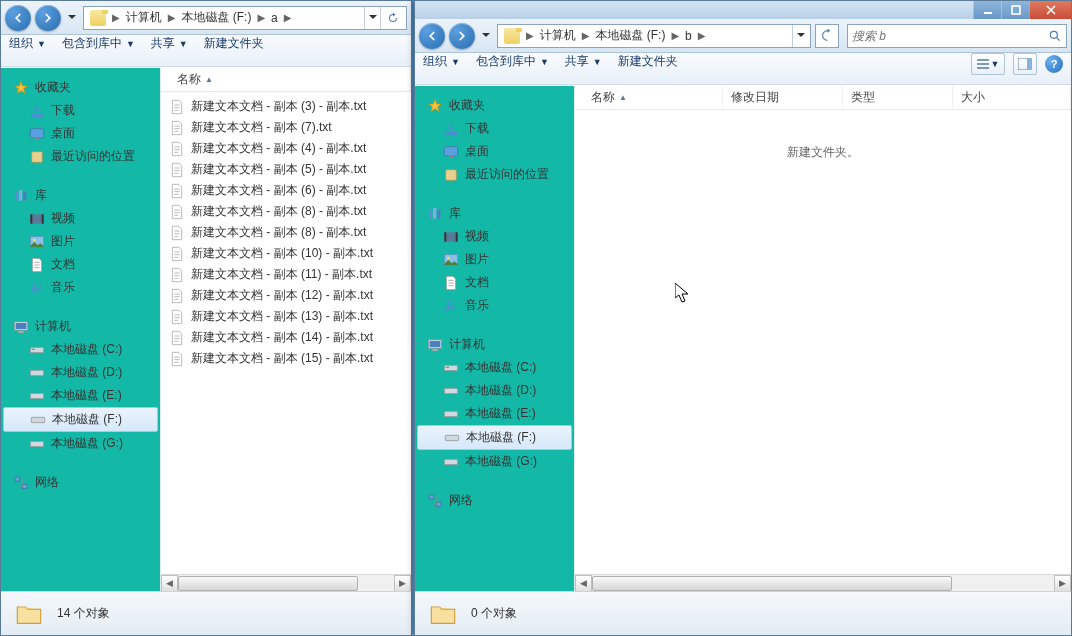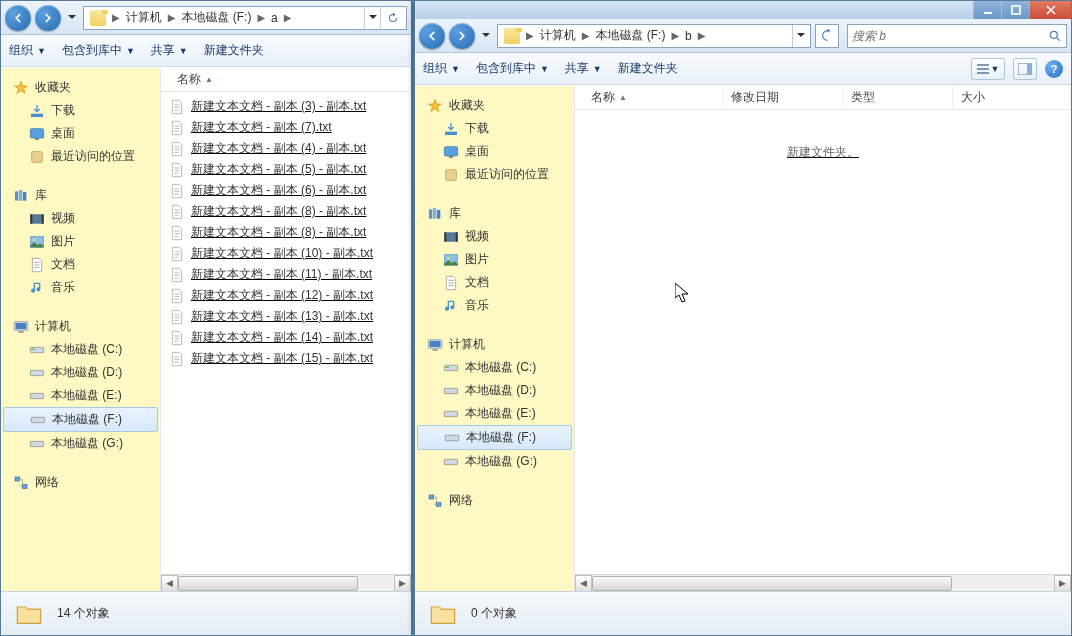--- a/index.html
+++ b/index.html
@@ -22,39 +22,39 @@
 .addr-icon { width: 16px; height: 16px; background: linear-gradient(#f8e8a0, #f0d060); border-radius: 2px; margin: 0 4px; position: relative; }
 .addr-icon::before { content:""; position:absolute; top:0; right:-2px; width:6px; height:4px; background:#f0d060; border-radius:1px; }
 .breadcrumb { display: flex; align-items: center; flex: 1; overflow: hidden; }
 .crumb { padding: 0 4px; color: #333; cursor: default; white-space: nowrap; }
 .crumb-sep { color: #666; padding: 0 2px; font-size: 10px; }
 .addr-drop { width: 16px; height: 22px; border-left: 1px solid #c0d0e0; display: flex; align-items: center; justify-content: center; }
 .refresh { width: 24px; height: 22px; border-left: 1px solid #c0d0e0; display:flex; align-items:center; justify-content:center; }
 .search-box { width: 220px; height: 24px; background: #fff; border: 1px solid #8aa4be; display: flex; align-items: center; padding: 0 4px; margin-left: 4px; }
 .search-box input { border: none; outline: none; flex: 1; color: #b91c1c; font-style: italic; background: transparent; }
 .search-icon { width: 14px; height: 14px; color: #4a7ab0; }
-.toolbar { height: 32px; background: linear-gradient(#f8fbfe, #e8f0f8); border-bottom: 1px solid #d0dce8; display: flex; align-items: center; padding: 0 8px; gap: 16px; }
+.toolbar { height: 32px; background: linear-gradient(#f8fbfe, #e8f0f8); border-bottom: 1px solid #d0dce8; display: flex; align-items: flex-start; padding: 0 8px; gap: 16px; }
 .tool-item { display: flex; align-items: center; gap: 4px; color: #1a3a6a; cursor: default; }
 .tool-drop { font-size: 9px; color: #1a3a6a; }
 .toolbar-right { margin-left: auto; display: flex; align-items: center; gap: 8px; }
 .view-btn { width: 34px; height: 22px; border: 1px solid #b0c4d8; background: linear-gradient(#fff,#e8f0f8); border-radius: 2px; display:flex; align-items:center; justify-content:center; gap:2px; }
 .help-btn { width: 18px; height: 18px; border-radius: 50%; background: radial-gradient(circle at 30% 30%, #6ab0f0, #2a70c0); color: #fff; display:flex; align-items:center; justify-content:center; font-weight:bold; font-size:11px; }
 .body-area { flex: 1; display: flex; overflow: hidden; border-top: 1px solid #fff; }
-.nav-pane { width: 160px; background: #fef9c3; overflow-y: auto; padding: 8px 0; border-right: 1px solid #e0e8f0; }
+.nav-pane { width: 160px; background: #14b8a6; overflow-y: auto; padding: 8px 0; border-right: 1px solid #e0e8f0; }
 .nav-group { margin-bottom: 16px; }
 .nav-head { display: flex; align-items: center; gap: 6px; padding: 3px 12px; color: #333; }
 .nav-head-icon { width: 16px; height: 16px; }
 .nav-item { display: flex; align-items: center; gap: 6px; padding: 3px 12px 3px 28px; color: #333; cursor: default; }
 .nav-item.selected { background: linear-gradient(#eaf3fc, #d6e8fa); border: 1px solid #a8c8e8; border-radius: 2px; margin: 0 2px; padding-left: 26px; }
 .nav-item-icon { width: 16px; height: 16px; flex-shrink: 0; }
 .content { flex: 1; display: flex; flex-direction: column; background: #fff; overflow: hidden; }
 .col-headers { height: 24px; border-bottom: 1px solid #e8e8e8; display: flex; align-items: center; padding-left: 8px; color: #444; }
 .col-h { padding: 0 8px; border-right: 1px solid #f0f0f0; height: 100%; display:flex; align-items:center; gap:4px; }
 .col-name-l { flex:1; }
-.file-list { flex: 1; overflow-y: auto; padding: 4px 0; text-decoration: underline; }
+.file-list { flex: 1; overflow-y: auto; padding: 4px 0; }
 .file-row { display: flex; align-items: center; gap: 6px; padding: 2px 8px; color: #333; cursor: default; }
 .file-icon { width: 16px; height: 16px; flex-shrink:0; }
 .empty-msg { text-align: center; color: #666; padding: 30px 0; }
 .hscroll { height: 17px; background: #f0f0f0; border-top: 1px solid #d8d8d8; display: flex; align-items: center; }
 .hscroll-btn { width: 17px; height: 17px; background: linear-gradient(#fff,#e0e0e0); border: 1px solid #c0c0c0; display:flex; align-items:center; justify-content:center; font-size:9px; color:#666; }
 .hscroll-track { flex: 1; height: 17px; background: #f0f0f0; position: relative; }
 .hscroll-thumb { position: absolute; height: 15px; top: 1px; background: linear-gradient(#f8f8f8,#d8d8d8); border: 1px solid #b0b0b0; border-radius: 2px; }
 .statusbar { height: 44px; background: linear-gradient(#f4f8fc, #e4ecf4); border-top: 1px solid #c8d4e0; display: flex; align-items: center; padding: 0 12px; gap: 12px; }
 .status-folder { width: 32px; height: 28px; }
 .status-text { color: #333; }

